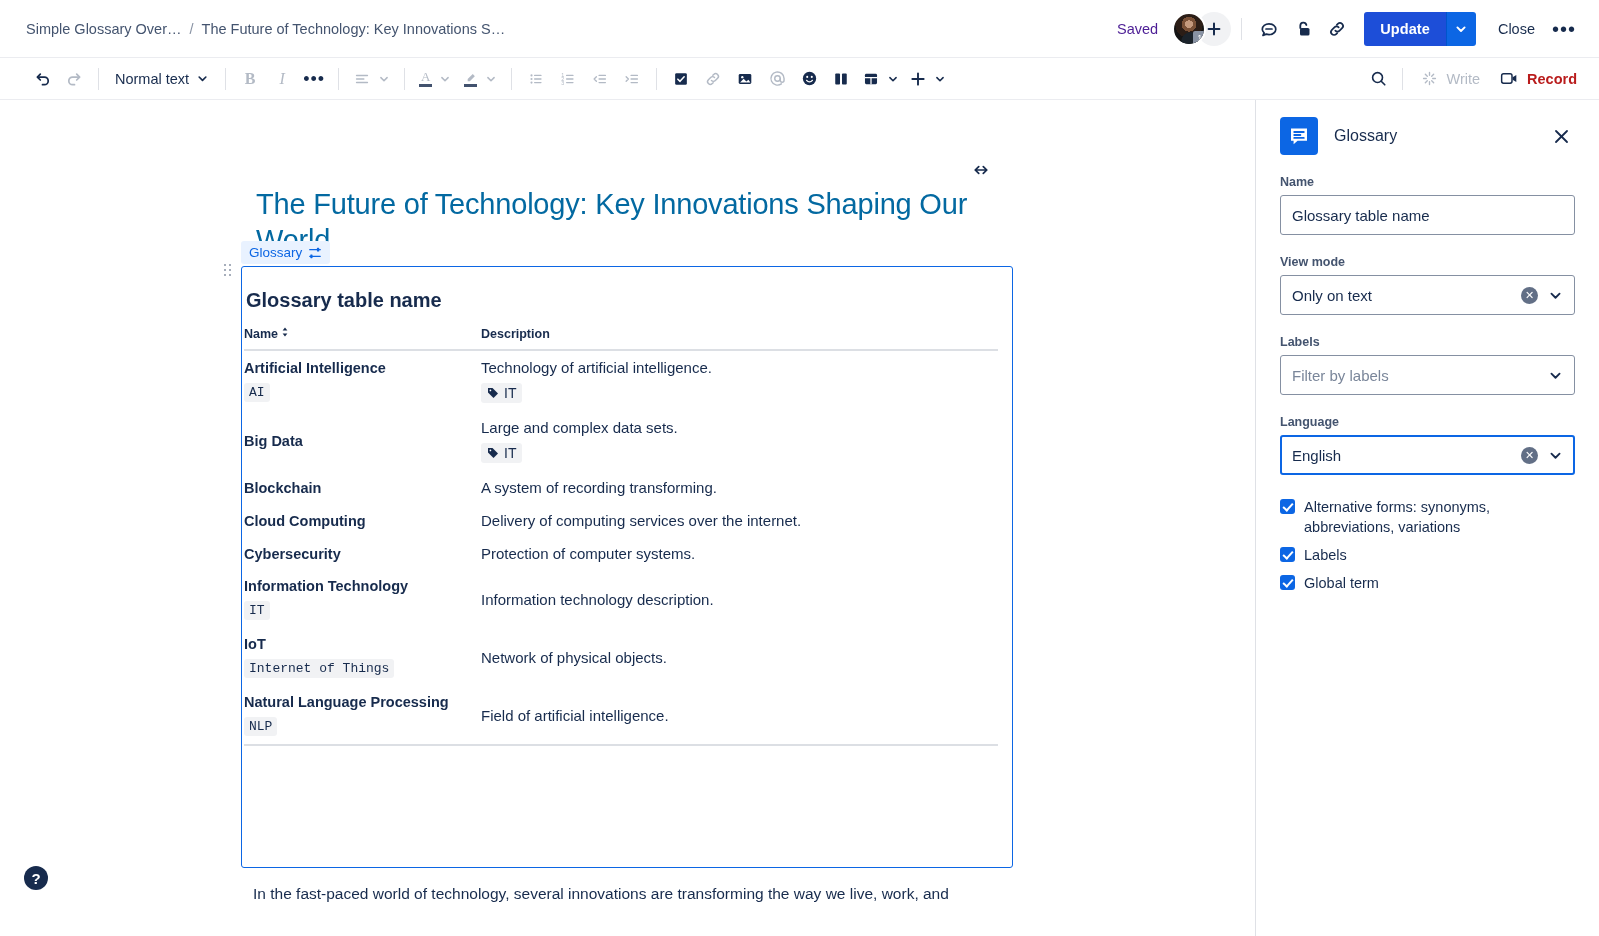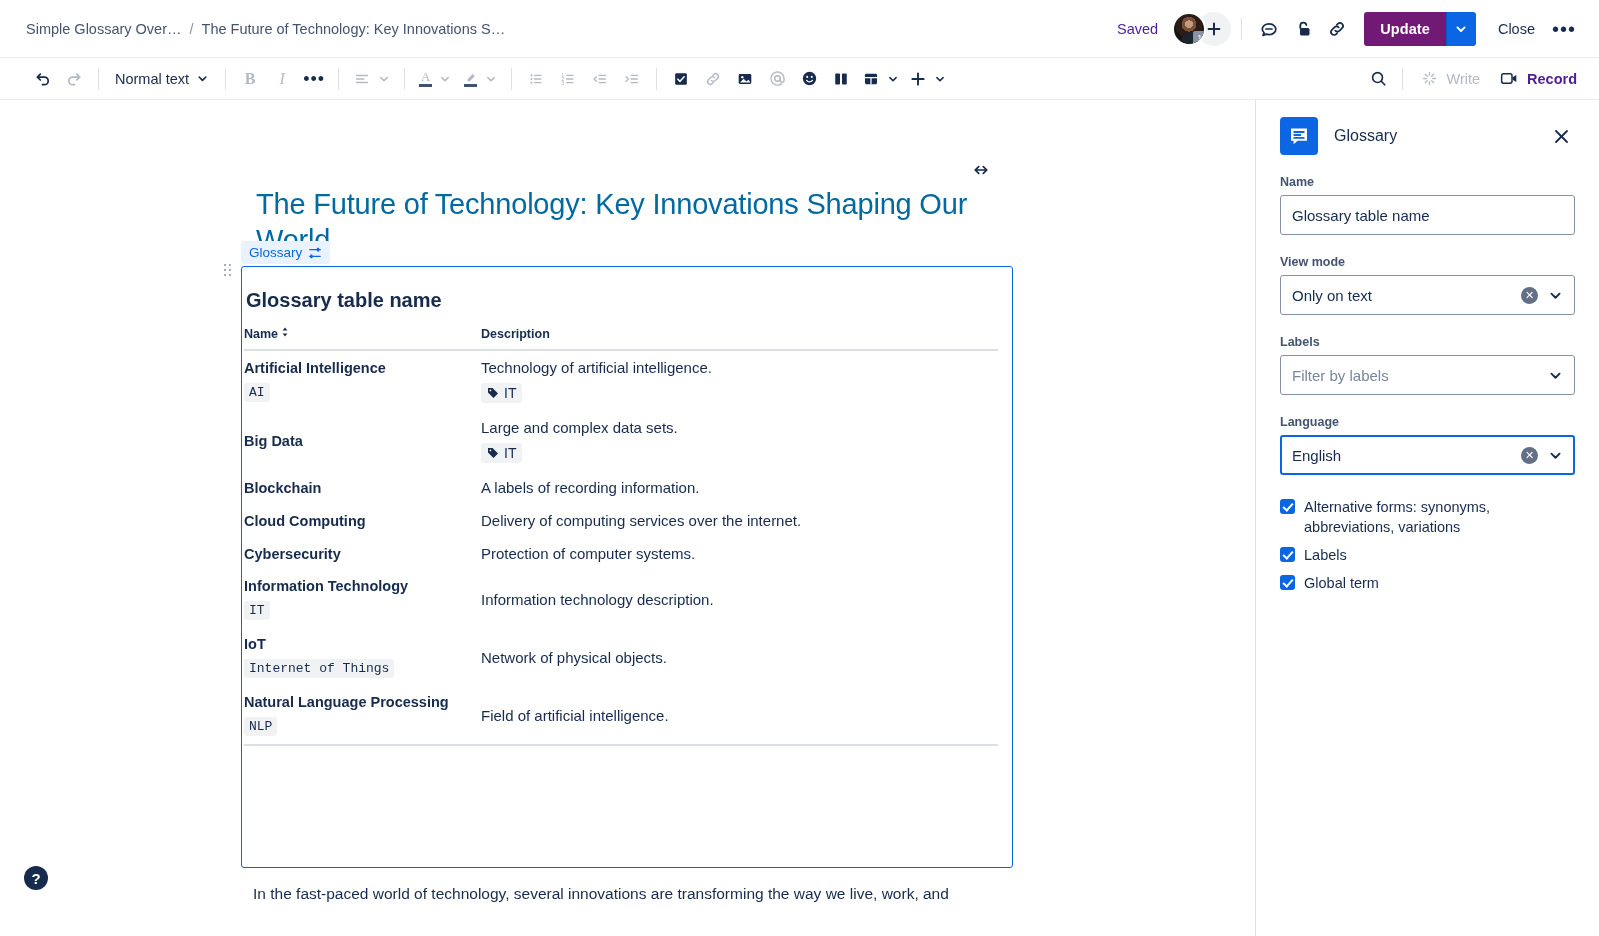--- a/index.html
+++ b/index.html
@@ -55,21 +55,21 @@
   .vdiv { width: 1px; height: 22px; background: #DFE1E6; margin: 0 10px; }
 
   .icon-btn {
     width: 34px; height: 34px; border-radius: 4px;
     display: flex; align-items: center; justify-content: center;
     cursor: pointer; color: #172B4D;
   }
 
   .update-group { display: flex; margin-left: 10px; }
   .btn-update {
-    background: #701a75; color: #fff; border: none;
+    background: #1d4ed8; color: #fff; border: none;
     font-size: 14.5px; font-weight: 600; font-family: "Liberation Sans", sans-serif;
     padding: 0 16px; height: 34px; border-radius: 3px 0 0 3px; cursor: pointer;
     letter-spacing: .1px;
   }
   .btn-update-caret {
     background: #0C66E4; border: none; border-left: 1px solid #0055CC;
     width: 30px; height: 34px; border-radius: 0 3px 3px 0; cursor: pointer;
     display: flex; align-items: center; justify-content: center;
   }
   .btn-close {
@@ -96,21 +96,21 @@
   .tb-text {
     font-size: 14.5px; color: #172B4D; padding: 0 8px; display: flex;
     align-items: center; gap: 7px; height: 30px; border-radius: 3px; cursor: pointer;
   }
   .tb-right { margin-left: auto; display: flex; align-items: center; padding-right: 12px; }
   .tb-label {
     font-size: 14.5px; display: flex; align-items: center; gap: 8px;
     padding: 0 10px; height: 30px; border-radius: 3px; cursor: pointer;
   }
   .tb-label.dim { color: #B3BAC5; }
-  .tb-label.dark { color: #4c1d95; font-weight: 600; }
+  .tb-label.dark { color: #b91c1c; font-weight: 600; }
 
   
   .main {
     position: absolute; top: 100px; left: 0; width: 1255px; height: 836px;
     background: #fff; overflow: hidden;
   }
   .doc { position: relative; width: 1255px; }
 
   .expand-icon {
     position: absolute; top: 63px; left: 971px; color: #172B4D; cursor: pointer;
@@ -552,21 +552,21 @@
                       <circle cx="4" cy="4" r="1" fill="#fff"></circle>
                     </svg>
                     <span>IT</span>
                   </span></td>
               </tr>
               <tr>
                 <td>
                   <span class="term-name">Blockchain</span>
                 </td>
                 <td>
-                  <span class="desc-text">A labels of recording information.</span>
+                  <span class="desc-text">A system of recording transforming.</span>
                 </td>
               </tr>
               <tr>
                 <td>
                   <span class="term-name">Cloud Computing</span>
                 </td>
                 <td>
                   <span class="desc-text">Delivery of computing services over the internet.</span>
                 </td>
               </tr>

